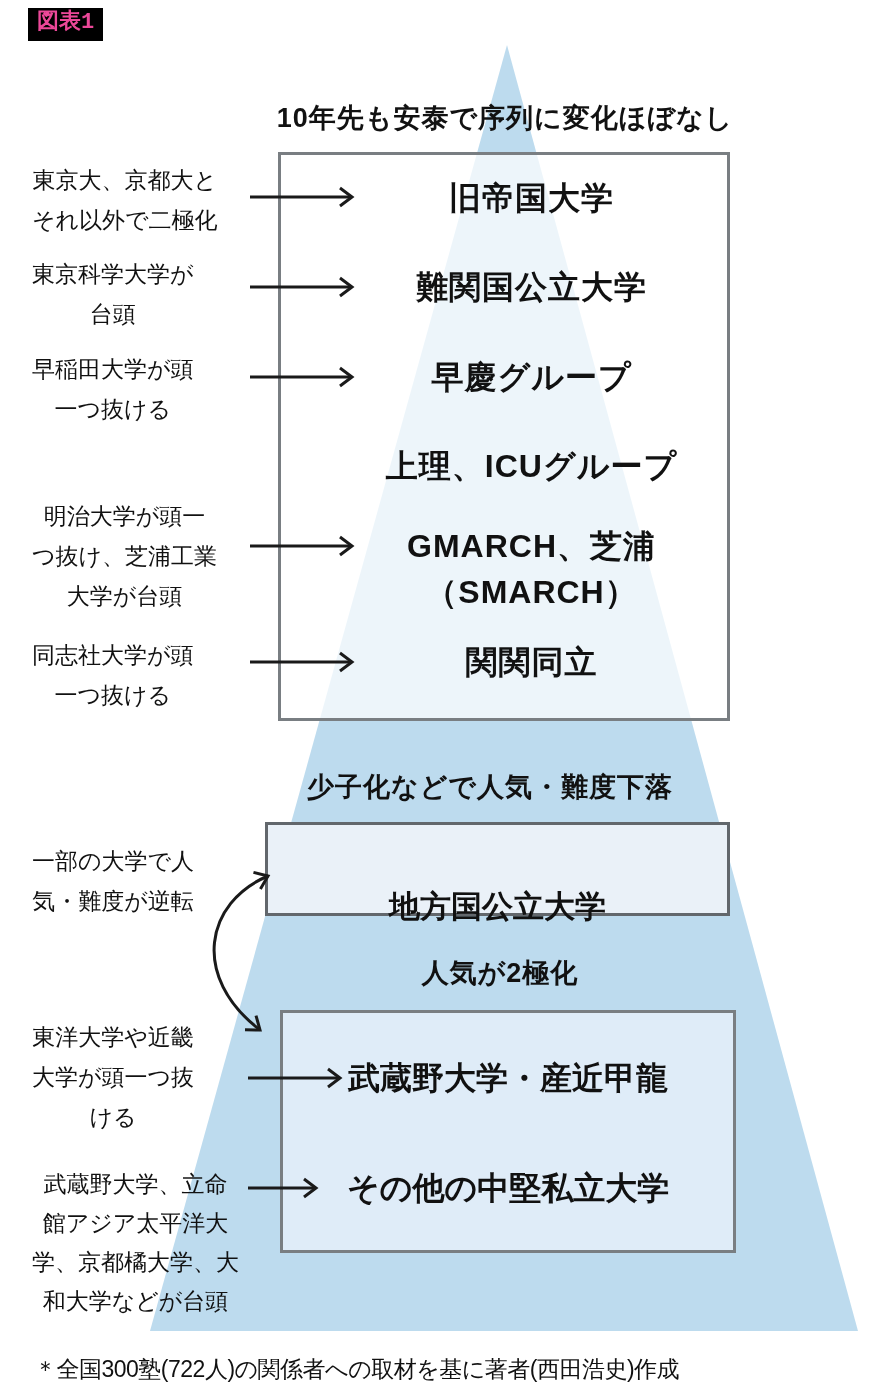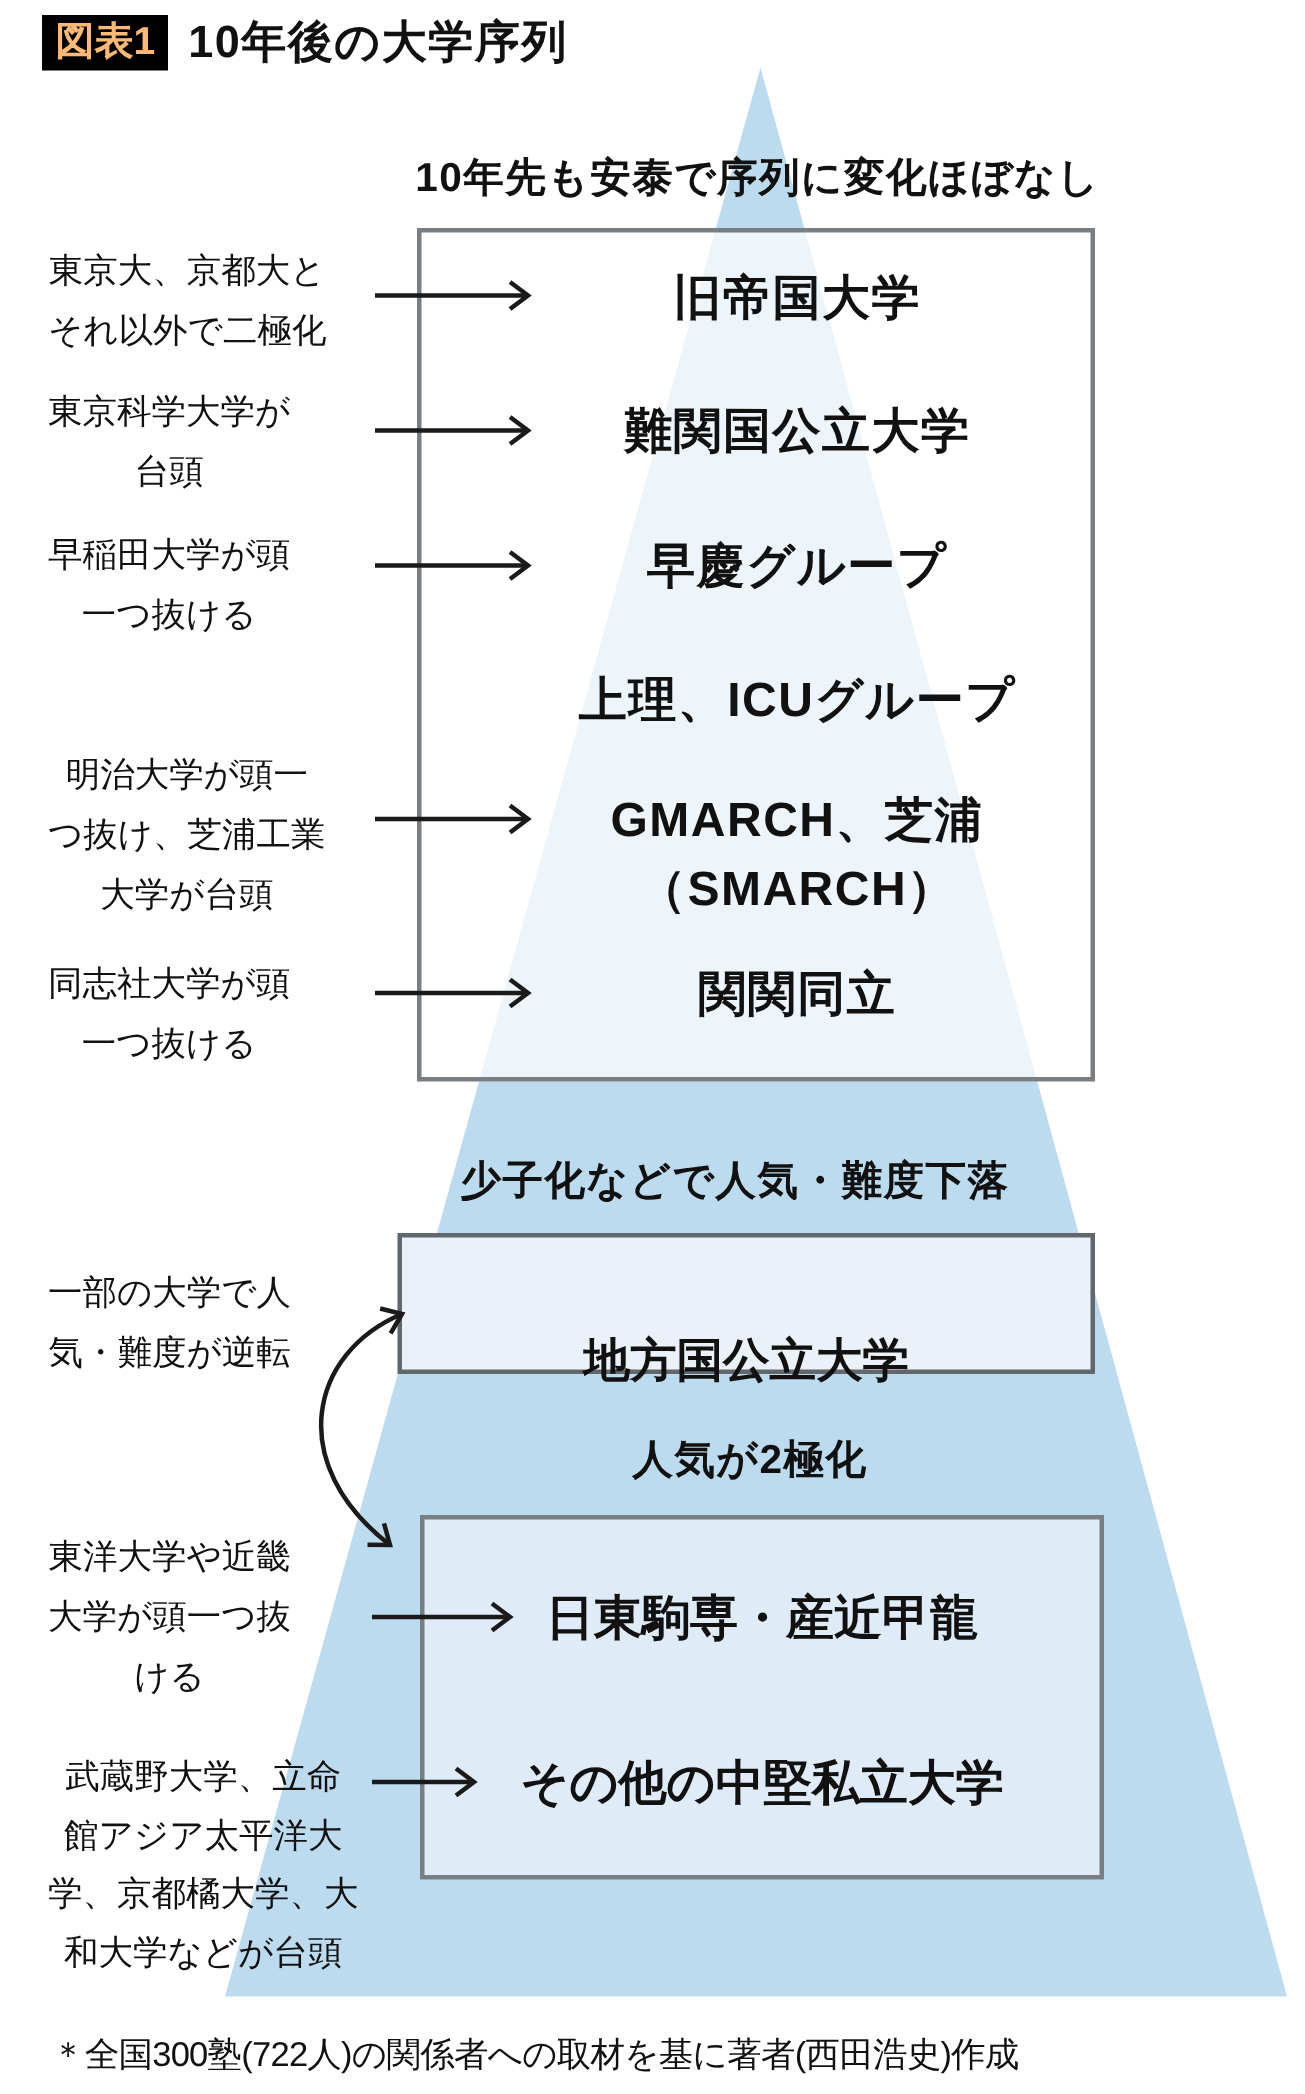--- a/index.html
+++ b/index.html
@@ -33,58 +33,57 @@
   .anno{left:32px;font-size:23px;line-height:40px;white-space:pre;text-align:center;}
   .anno-0{top:160px;}
   .anno-1{top:254px;}
   .anno-2{top:349px;}
   .anno-3{top:496px;}
   .anno-4{top:635px;}
   .anno-5{top:841px;}
   .anno-6{top:1017px;}
   .anno-7{top:1165px;line-height:39px;}
   .header{position:absolute;left:28px;top:8px;z-index:3;display:flex;align-items:center;gap:13px;}
-  .badge{background:#000;color:#fdba74;font-weight:bold;font-size:26px;padding:3px 9px 6px 9px;line-height:1.1;}
+  .badge{background:#000;color:#ec4899;font-weight:bold;font-size:22px;padding:3px 9px 6px 9px;line-height:1.1;font-family:Liberation Mono, monospace;}
   .fig-title{font-weight:bold;font-size:30px;letter-spacing:1px;}
   .footnote{left:34px;top:1354px;font-size:23px;letter-spacing:-0.5px;}
   .arrow-layer{z-index:4;}
 </style>
 </head>
 <body>
 
 <div class="stage">
 
   <svg class="layer pyramid-layer" viewBox="0 0 870 1396">
     <polygon points="507,45 858,1331 150,1331" fill="#bddbee"></polygon>
   </svg>
 
   <div class="header">
     <span class="badge">図表1</span>
-    <span class="fig-title">10年後の大学序列</span>
   </div>
 
   <div class="txt sec-label sec-top">10年先も安泰で序列に変化ほぼなし</div>
   <div class="txt sec-label sec-mid">少子化などで人気・難度下落</div>
   <div class="txt sec-label sec-bot">人気が2極化</div>
 
   <div class="box tier-box"></div>
   <div class="box regional-box"></div>
   <div class="box private-box"></div>
 
   <div class="txt tier tier-0">旧帝国大学</div>
   <div class="txt tier tier-1">難関国公立大学</div>
   <div class="txt tier tier-2">早慶グループ</div>
   <div class="txt tier tier-3">上理、ICUグループ</div>
   <div class="txt tier tier-4">GMARCH、芝浦
 （SMARCH）</div>
   <div class="txt tier tier-5">関関同立</div>
 
   <div class="txt regional-label">地方国公立大学</div>
 
-  <div class="txt prow prow-0">日東駒専・産近甲龍</div>
+  <div class="txt prow prow-0">武蔵野大学・産近甲龍</div>
   <div class="txt prow prow-1">その他の中堅私立大学</div>
 
   <div class="txt anno anno-0">東京大、京都大と
 それ以外で二極化</div>
   <div class="txt anno anno-1">東京科学大学が
 台頭</div>
   <div class="txt anno anno-2">早稲田大学が頭
 一つ抜ける</div>
   <div class="txt anno anno-3">明治大学が頭一
 つ抜け、芝浦工業

